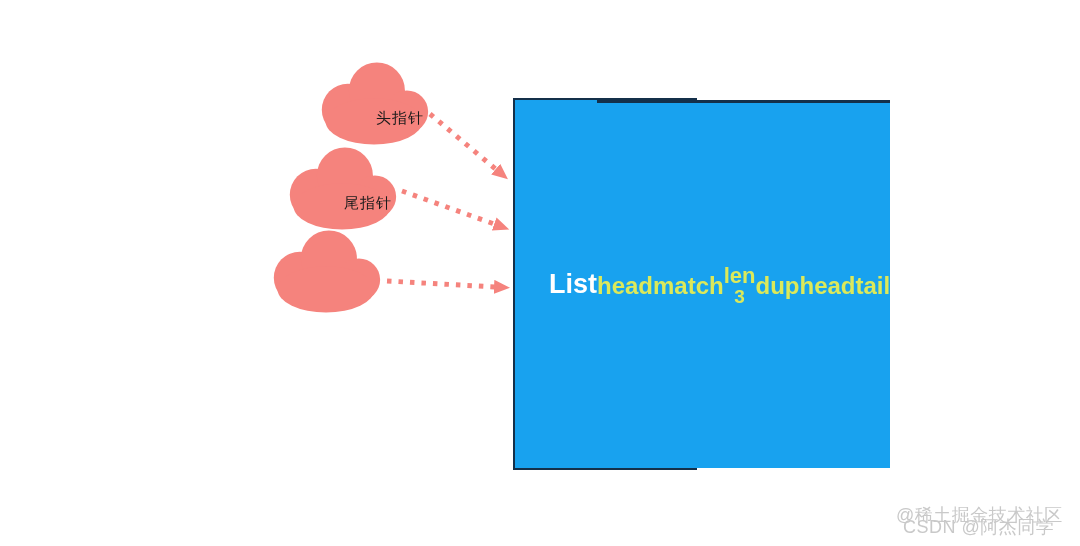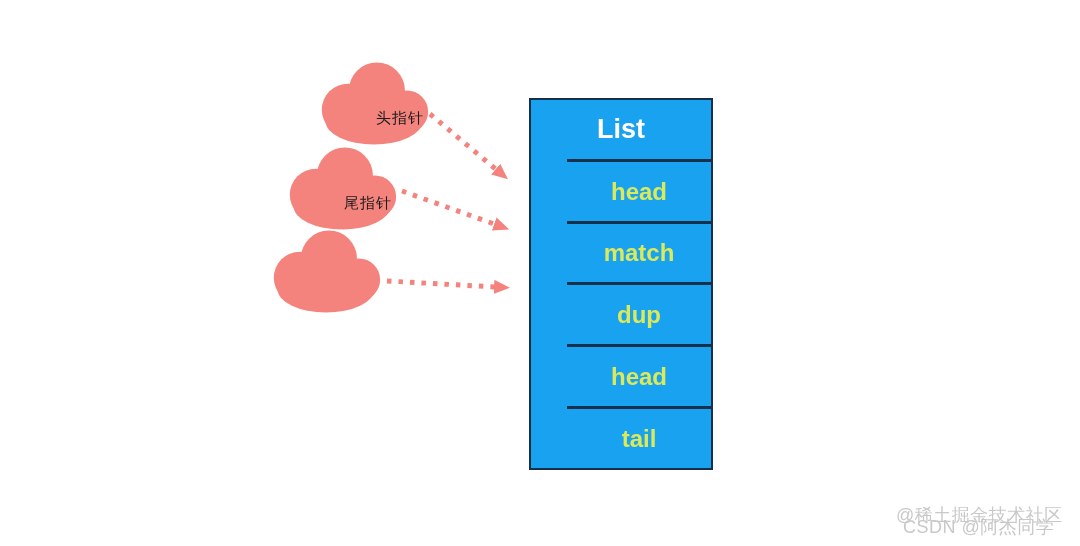--- a/index.html
+++ b/index.html
@@ -66,42 +66,43 @@
     white-space: nowrap;
     margin-top: 11px;
   }
   .cloud-1 { left: 316px; top: 58px; }
   .cloud-2 { left: 284px; top: 143px; }
   .cloud-3 { left: 268px; top: 226px; }
 
   
   .struct-table {
     position: absolute;
-    left: 529px;
+    left: 513px;
     top: 98px;
     width: 184px;
     height: 372px;
     display: flex;
-    flex-direction: column;
+    flex-direction: row;
     border: 2px solid var(--border-dark);
     background: var(--cell-blue);
+    padding-left: 34px;
   }
   .struct-row {
     flex: 1;
     display: flex;
     flex-direction: column;
     align-items: center;
     justify-content: center;
     background: var(--cell-blue);
     color: var(--label-yellow);
     font-weight: bold;
     font-size: 24px;
     line-height: 1.05;
   }
-  .struct-row + .struct-row { border-top: 3px solid var(--border-dark); margin-left: 36px; }
+  .struct-row + .struct-row { border-top: 3px solid var(--border-dark); }
   .struct-row.title-row {
     color: var(--title-white);
     font-size: 27px;
   }
   .struct-row .row-value {
     font-size: 19px;
     font-weight: bold;
   }
   .struct-row .row-value:empty { display: none; }
   .row-len .row-label { font-size: 22px; }
@@ -167,20 +168,24 @@
       <span class="row-label">List</span>
     </div>
     <div class="struct-row">
       <span class="row-label">head</span>
 
     </div>
     <div class="struct-row">
       <span class="row-label">match</span>
 
     </div>
+    <div class="struct-row row-len">
+      <span class="row-label">len</span>
+      <span class="row-value">3</span>
+    </div>
     <div class="struct-row">
       <span class="row-label">dup</span>
 
     </div>
     <div class="struct-row">
       <span class="row-label">head</span>
 
     </div>
     <div class="struct-row">
       <span class="row-label">tail</span>

